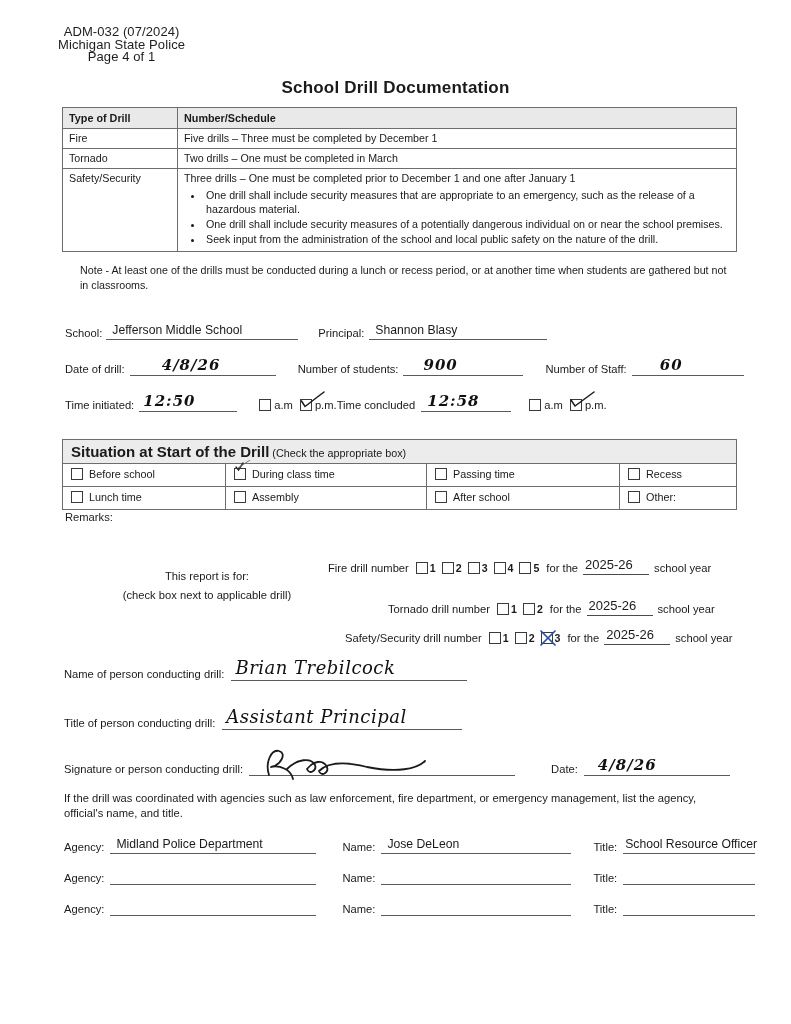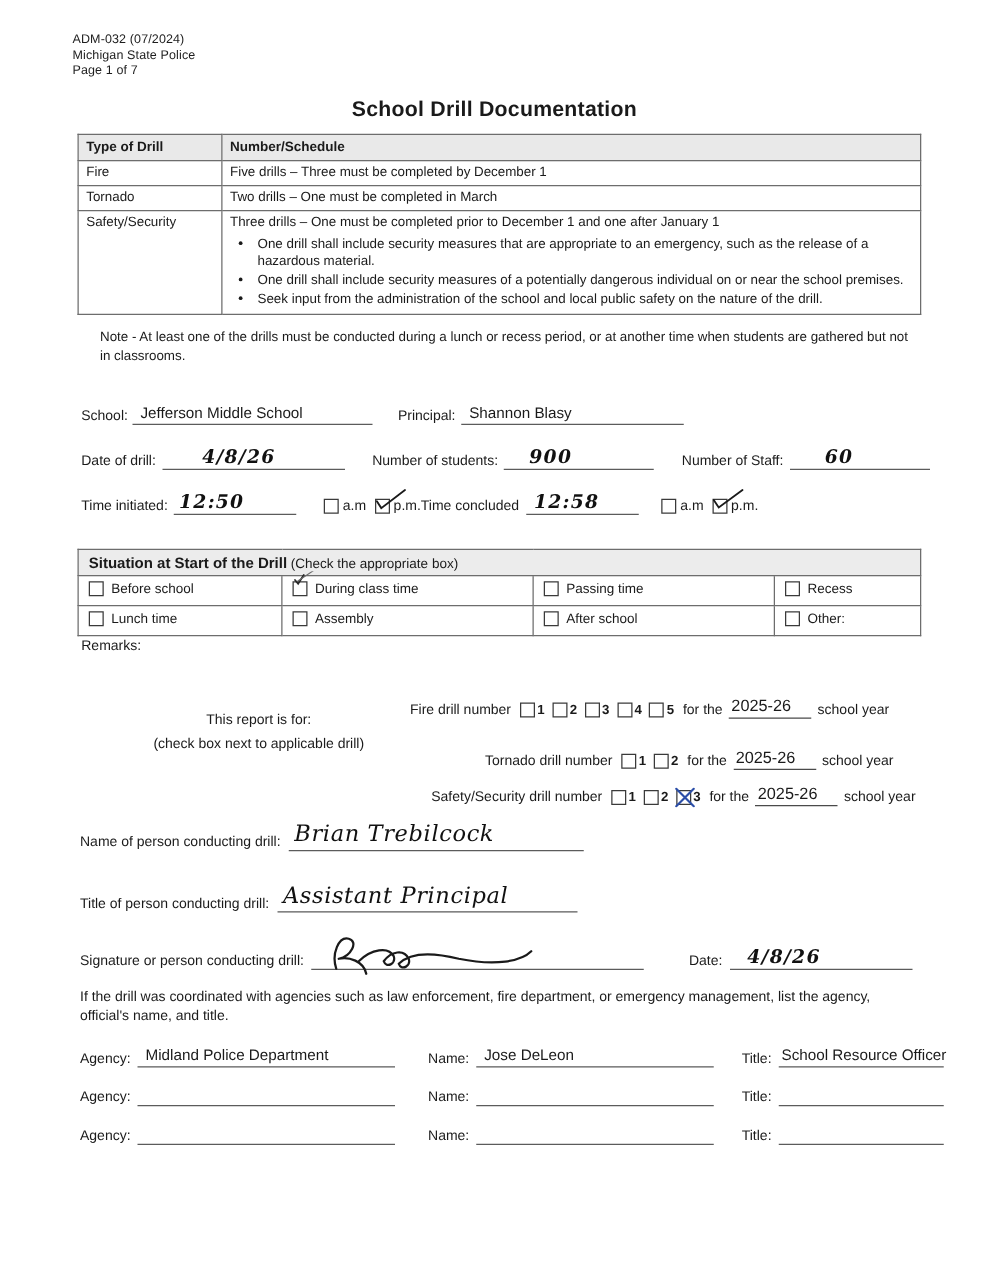--- a/index.html
+++ b/index.html
@@ -19,24 +19,25 @@
     position: absolute;
     inset: 0;
     padding: 0;
   }
 
   
   .form-meta {
     position: absolute;
     left: 58px;
     top: 26px;
-    font-size: 10px;
+    font-size: 13px;
     line-height: 12.6px;
     color: #1d1d1d;
     letter-spacing: 0.1px;
+    text-align: center;
   }
   .doc-title {
     position: absolute;
     left: 0;
     right: 0;
     top: 78px;
     text-align: center;
     font-size: 17px;
     font-weight: bold;
     letter-spacing: 0.2px;
@@ -168,21 +169,21 @@
   }
   .situation-table td {
     border: 1px solid #6d6d6d;
     padding: 4px 6px 4px 8px;
     vertical-align: middle;
   }
   .situation-title td {
     background: #ececec;
     padding: 3px 6px 3px 8px;
   }
-  .situation-title b { font-size: 12px; }
+  .situation-title b { font-size: 15px; }
   .sit-cell { display: inline-flex; align-items: center; gap: 6px; }
   .w-a { width: 148px; }
   .w-b { width: 186px; }
   .w-c { width: 178px; }
 
   
   .remarks {
     position: absolute;
     left: 65px;
     top: 511px;
@@ -278,21 +279,21 @@
   .footer-note div { letter-spacing: 0.1px; }
 </style>
 </head>
 <body>
 
 <div class="page">
 
   <div class="form-meta">
     <div>ADM-032 (07/2024)</div>
     <div>Michigan State Police</div>
-    <div>Page 1 of 7</div>
+    <div>Page 4 of 1</div>
   </div>
 
   <div class="doc-title">School Drill Documentation</div>
 
   <table class="schedule-table">
     <thead>
       <tr>
         <th class="col-type">Type of Drill</th>
         <th>Number/Schedule</th>
       </tr>

